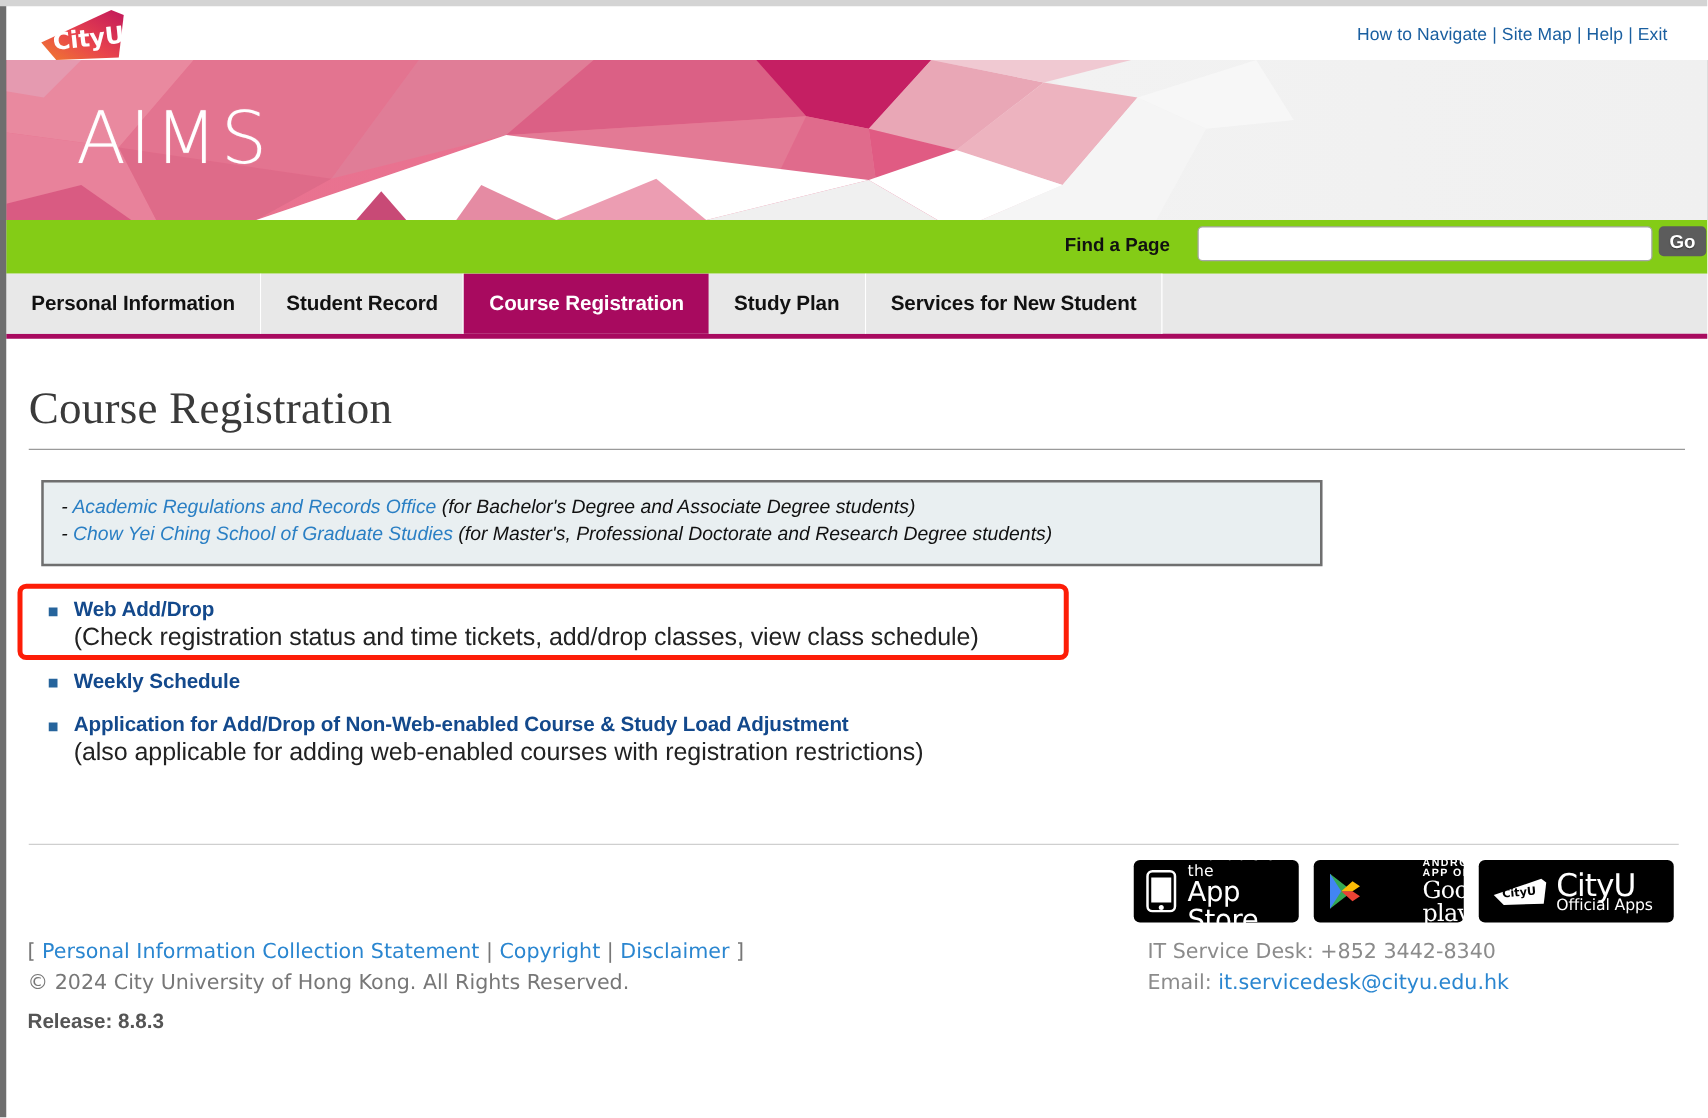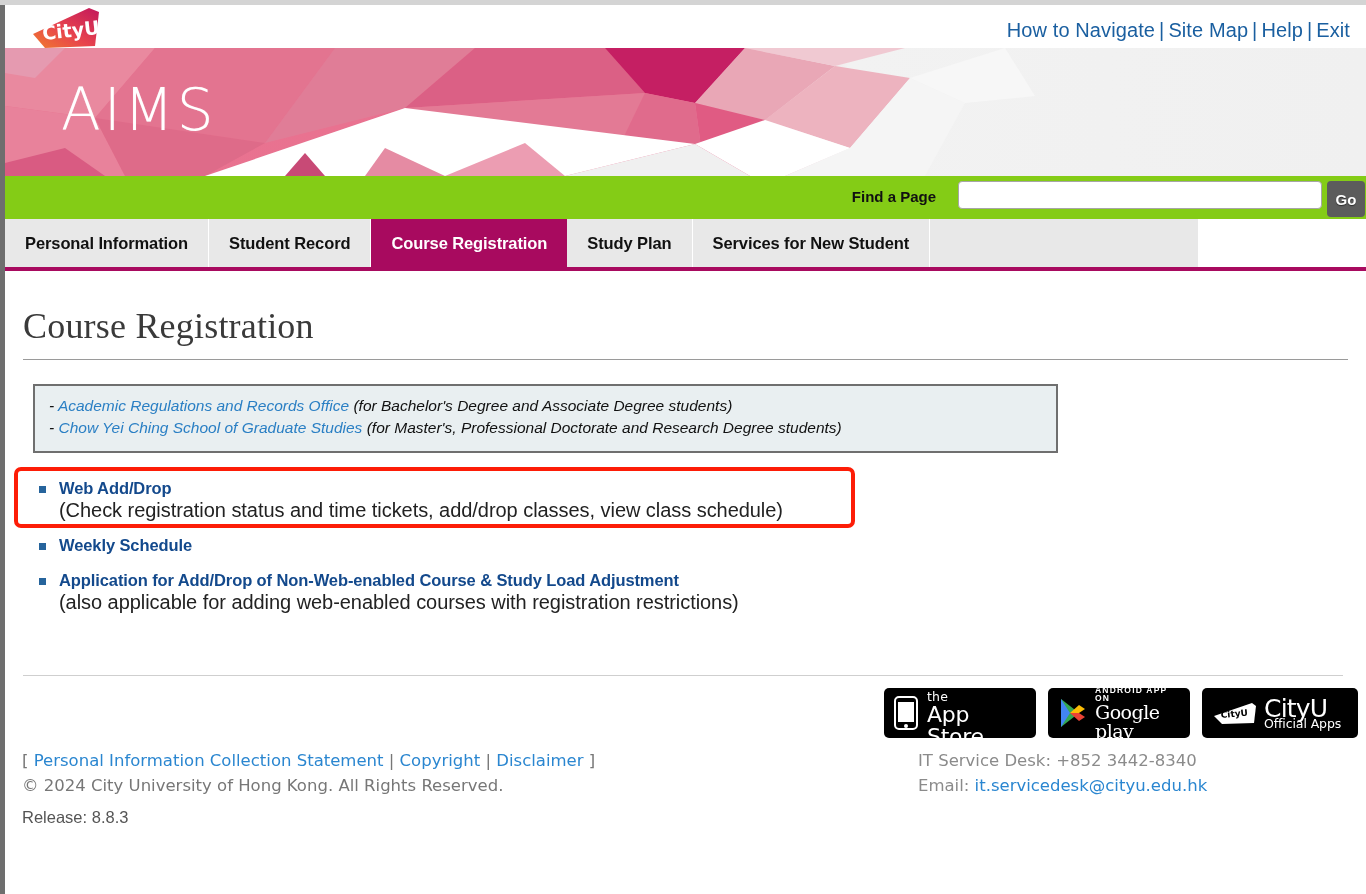--- a/index.html
+++ b/index.html
@@ -42,23 +42,23 @@
   }
   .logo {
     position: absolute;
     left: 18px; top: -3px;
     width: 84px; height: 50px;
   }
   .logo svg { display: block; }
 
   .toplinks {
     position: absolute;
-    right: 16px;
+    right: 32px;
     top: 14px;
-    font-size: 20px;
+    font-size: 14px;
     color: #1a5fa0;
     white-space: nowrap;
     letter-spacing: 0.1px;
   }
   .toplinks a {
     color: #1a5fa0;
     text-decoration: none;
   }
   .toplinks .sep {
     color: #1a5fa0;
@@ -113,37 +113,37 @@
     box-sizing: border-box;
     font-size: 14px;
     padding: 2px 6px;
     outline: none;
     background: #fff;
   }
   .go-btn {
     position: absolute;
     right: 1px;
     top: 5px;
-    width: 38px; height: 36px;
+    width: 38px; height: 24px;
     background: #5c5c5c;
     color: #fff;
     border: none;
     border-radius: 4px;
     font-size: 15px;
     font-weight: bold;
     font-family: "Liberation Sans", sans-serif;
     cursor: pointer;
     text-shadow: 0 1px 1px rgba(0,0,0,0.5);
   }
 
   
   .tabs-wrap {
     position: absolute;
     left: 5px; top: 219px;
-    width: 1193px;
+    width: 1361px;
     height: 52px;
     text-align: center;
   }
   .tabs {
     display: flex;
     height: 48px;
     background: #e8e8e8;
   }
   .tab {
     display: flex;
@@ -268,22 +268,22 @@
     gap: 12px;
   }
   .badge {
     background: #000000;
     border-radius: 5px;
     height: 50px;
     display: flex;
     align-items: center;
     box-sizing: border-box;
   }
-  .badge-app  { width: 152px; padding: 0 9px; }
-  .badge-play { width: 142px; padding: 0 10px; }
+  .badge-app  { width: 132px; padding: 0 9px; margin-left: 23px; }
+  .badge-play { width: 120px; padding: 0 10px; gap: 40px; }
   .badge-cityu{ width: 156px; padding: 0 8px; }
 
   .badge-txt { color: #fff; line-height: 1.0; }
   .badge-txt .small {
     display: block;
     font-size: 12.5px;
     font-family: "DejaVu Sans", sans-serif;
     letter-spacing: 0.2px;
   }
   .badge-txt .big {
@@ -331,21 +331,21 @@
   }
   .footer-left a {
     color: #2a86d0;
     text-decoration: none;
   }
   .release {
     position: absolute;
     left: 22px;
     top: 808px;
     font-size: 16.5px;
-    font-weight: normal;
+    font-weight: bold;
     color: #555555;
     font-family: "Liberation Sans", sans-serif;
   }
   .footer-right {
     position: absolute;
     left: 918px;
     top: 748px;
     font-size: 16.5px;
     color: #8b8b8b;
     font-family: "DejaVu Sans", sans-serif;

